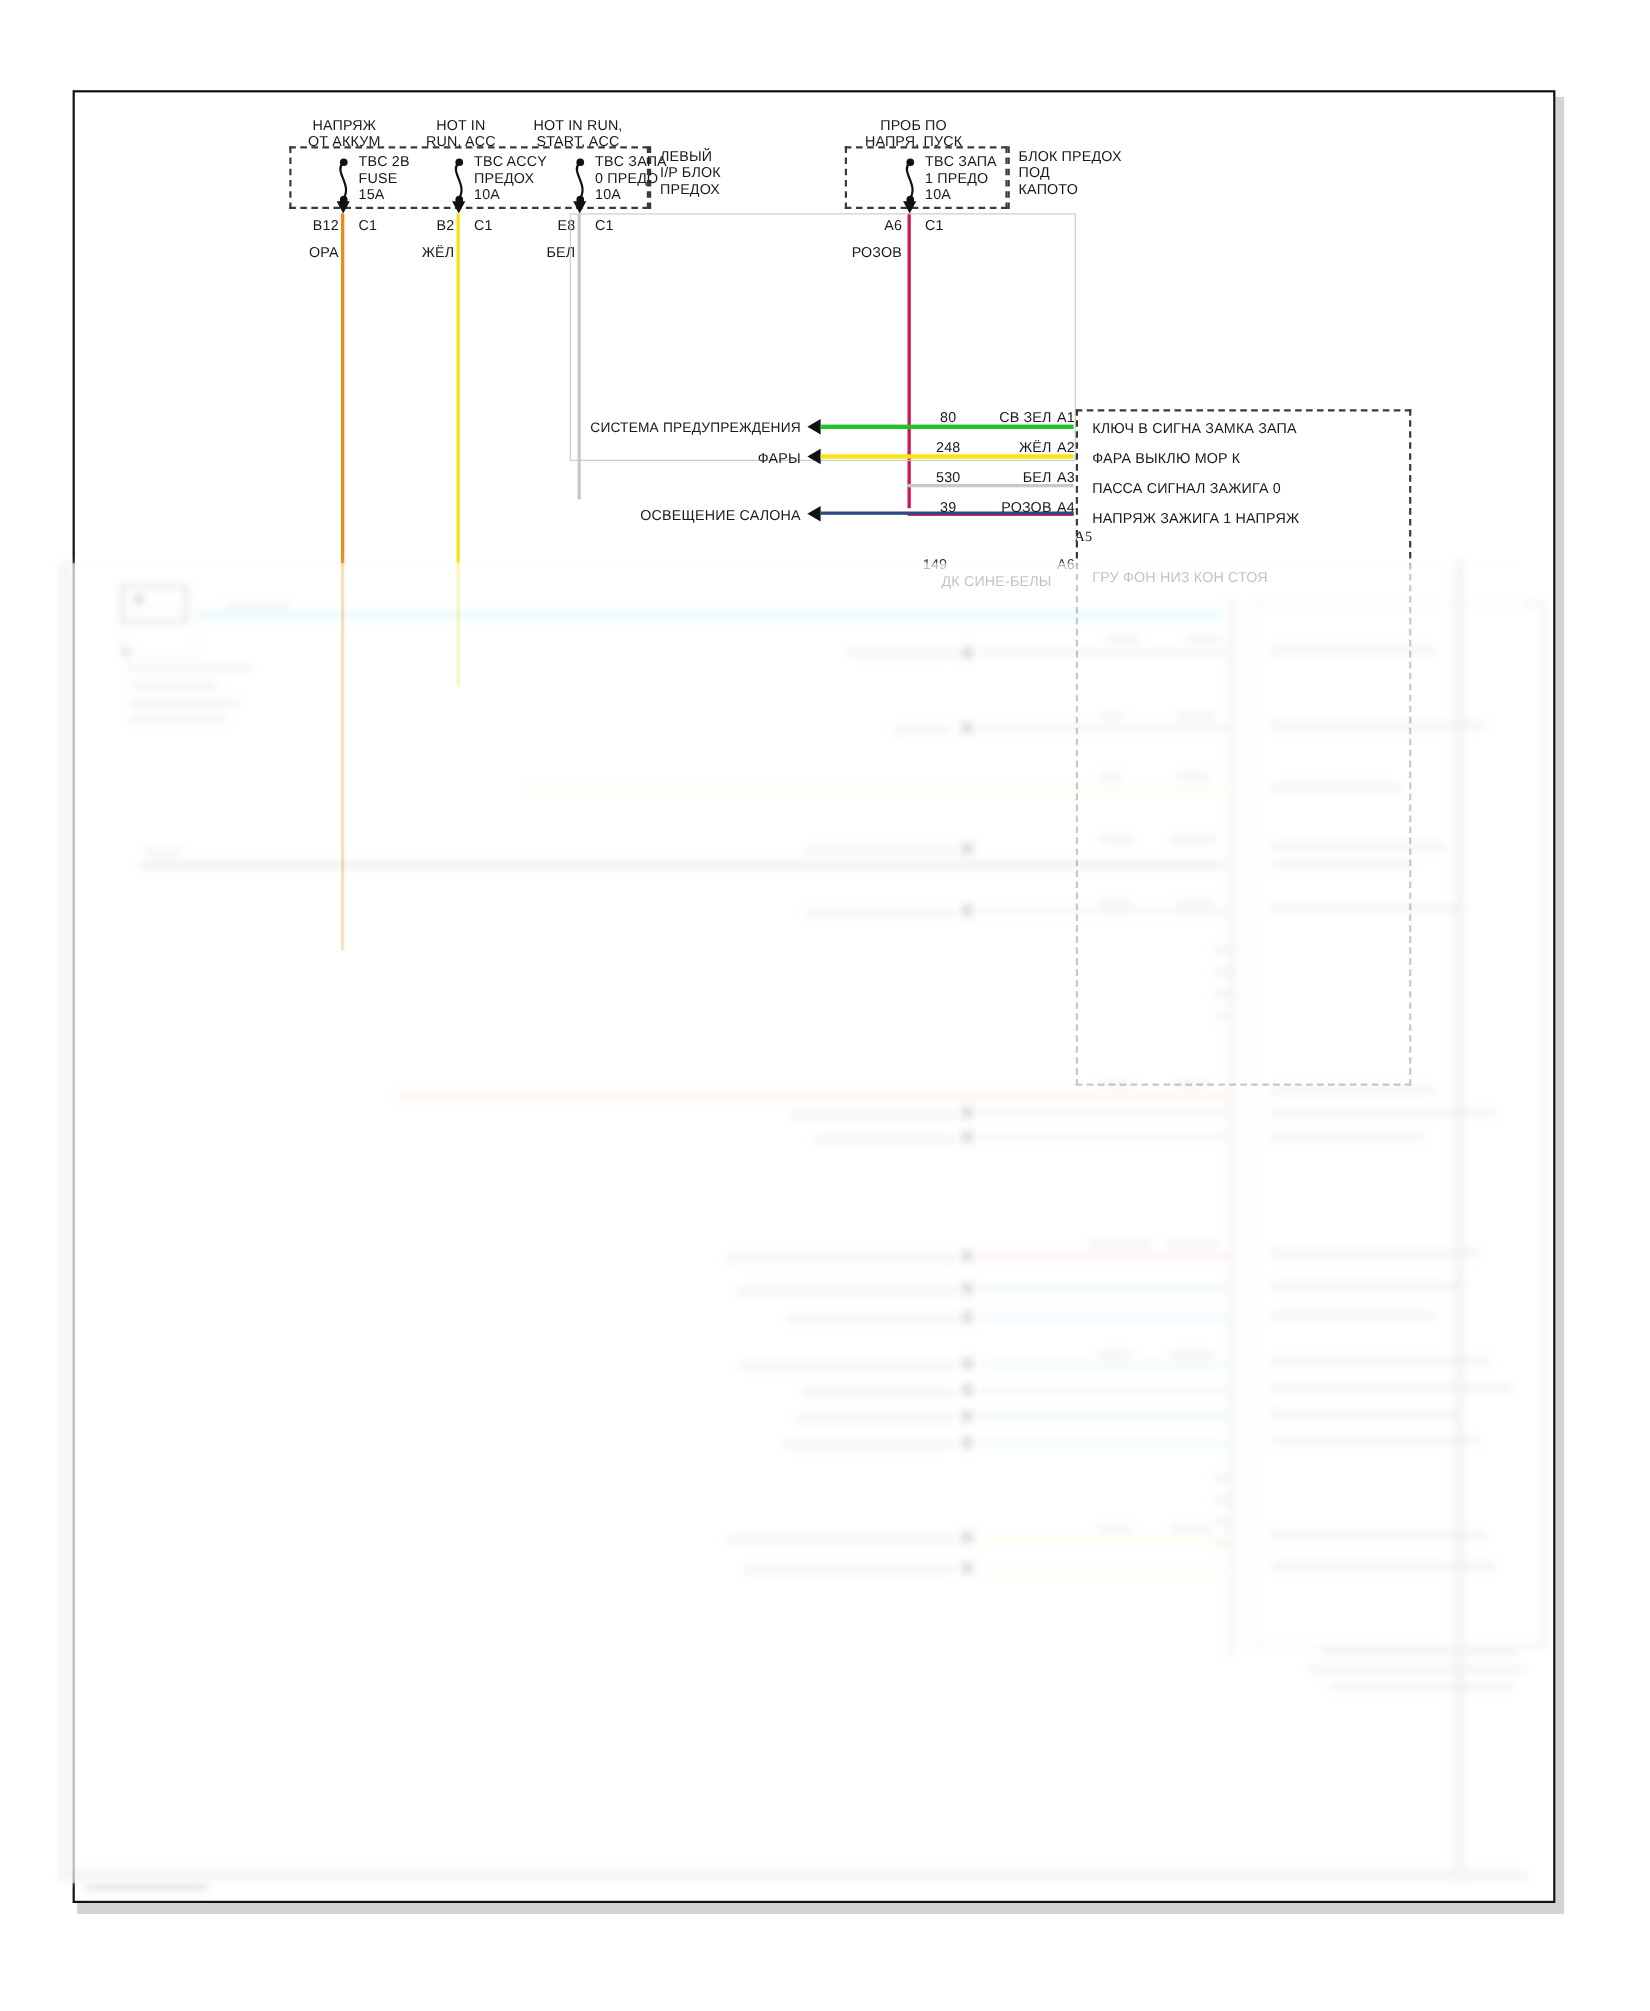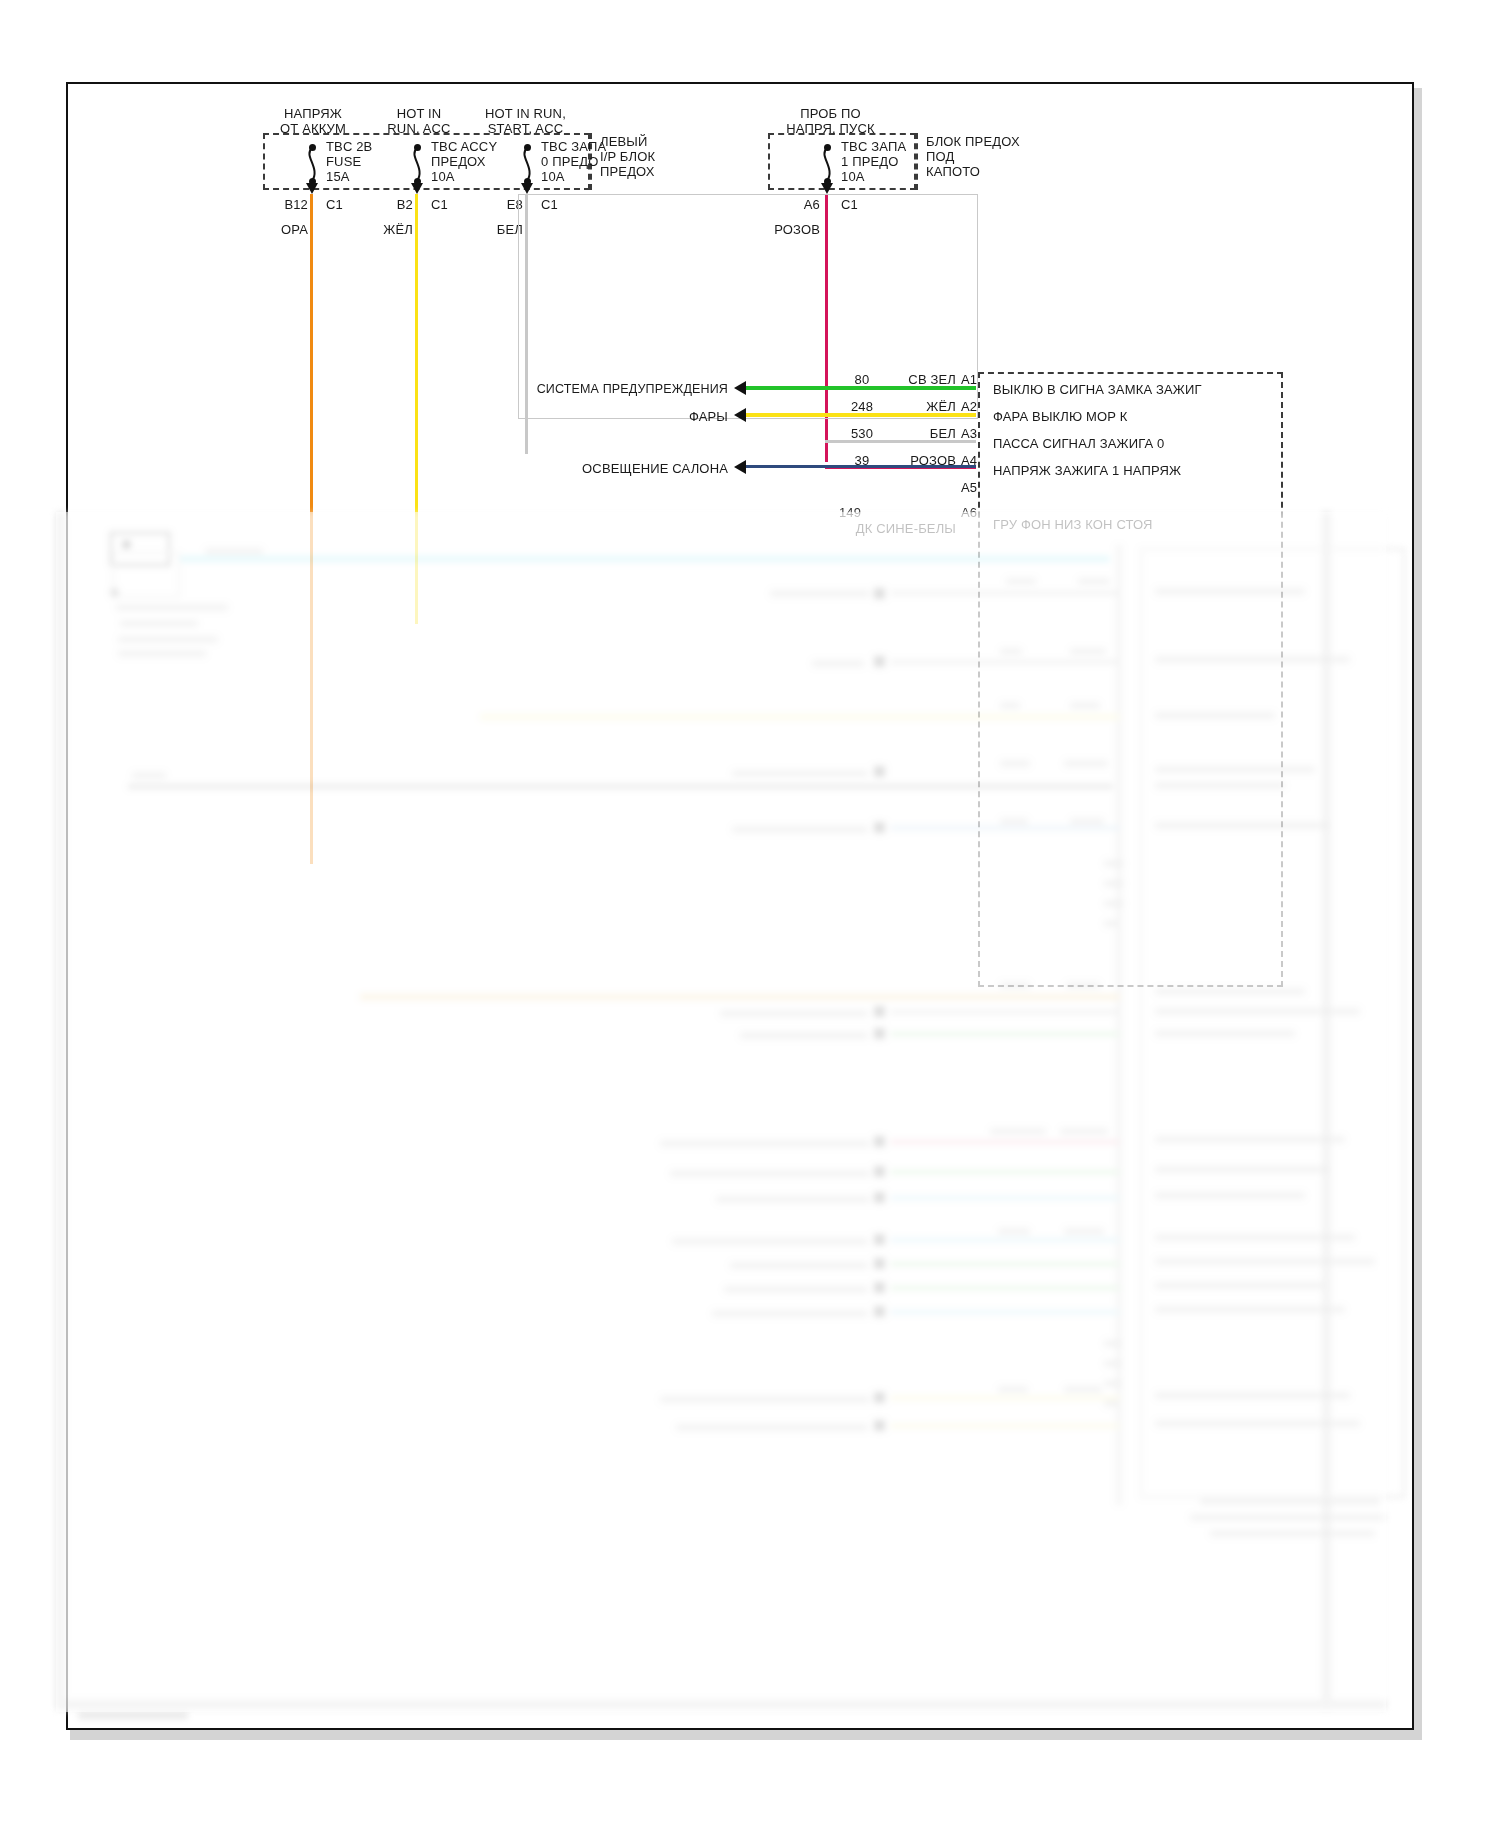--- a/index.html
+++ b/index.html
@@ -176,38 +176,38 @@
     <div style="position:absolute;left:0;top:54px;width:140px;height:27px;">
       <div class="lbl c" style="left:0;top:0;width:48px;">530</div>
       <div class="lbl r" style="left:40px;top:0;width:78px;">БЕЛ</div>
       <div class="lbl c" style="left:118px;top:0;width:26px;">A3</div>
     </div>
     <div style="position:absolute;left:0;top:81px;width:140px;height:27px;">
       <div class="lbl c" style="left:0;top:0;width:48px;">39</div>
       <div class="lbl r" style="left:40px;top:0;width:78px;">РОЗОВ</div>
       <div class="lbl c" style="left:118px;top:0;width:26px;">A4</div>
     </div>
-    <div style="position:absolute;left:0;top:108px;width:140px;height:27px;">
+    <div style="position:absolute;left:16px;top:108px;width:140px;height:27px;font-family:Liberation Serif, serif;">
       <div class="lbl c" style="left:0;top:0;width:48px;"></div>
       <div class="lbl r" style="left:40px;top:0;width:78px;"></div>
       <div class="lbl c" style="left:118px;top:0;width:26px;">A5</div>
     </div>
     <div style="position:absolute;left:0;top:133px;width:140px;height:27px;">
       <div class="lbl c" style="left:-12px;top:0;width:48px;">149</div>
       <div class="lbl r" style="left:10px;top:16px;width:108px;">ДК СИНЕ-БЕЛЫ</div>
       <div class="lbl c" style="left:118px;top:0;width:26px;">A6</div>
     </div>
   </div>
 
   <div class="dash-t" style="left:910px;top:288px;width:305px;"></div>
   <div class="dash-l" style="left:910px;top:288px;height:615px;"></div>
   <div class="dash-r" style="left:1213px;top:288px;height:615px;"></div>
   <div class="dash-b" style="left:910px;top:901px;width:305px;"></div>
 
-  <div class="lbl" style="left:925px;top:298px;">ВЫКЛЮ В СИГНА ЗАМКА ЗАЖИГ</div>
+  <div class="lbl" style="left:925px;top:298px;">КЛЮЧ В СИГНА ЗАМКА ЗАПА</div>
   <div class="lbl" style="left:925px;top:325px;">ФАРА ВЫКЛЮ МОР К</div>
   <div class="lbl" style="left:925px;top:352px;">ПАССА СИГНАЛ ЗАЖИГА 0</div>
   <div class="lbl" style="left:925px;top:379px;">НАПРЯЖ ЗАЖИГА 1 НАПРЯЖ</div>
   <div class="lbl" style="left:925px;top:433px;">ГРУ ФОН НИЗ КОН СТОЯ</div>
 
 </div>
 
 <div id="fade">
 
   <div style="position:absolute;left:56px;top:512px;width:1330px;height:1200px;background:#fdfdfd;"></div>

